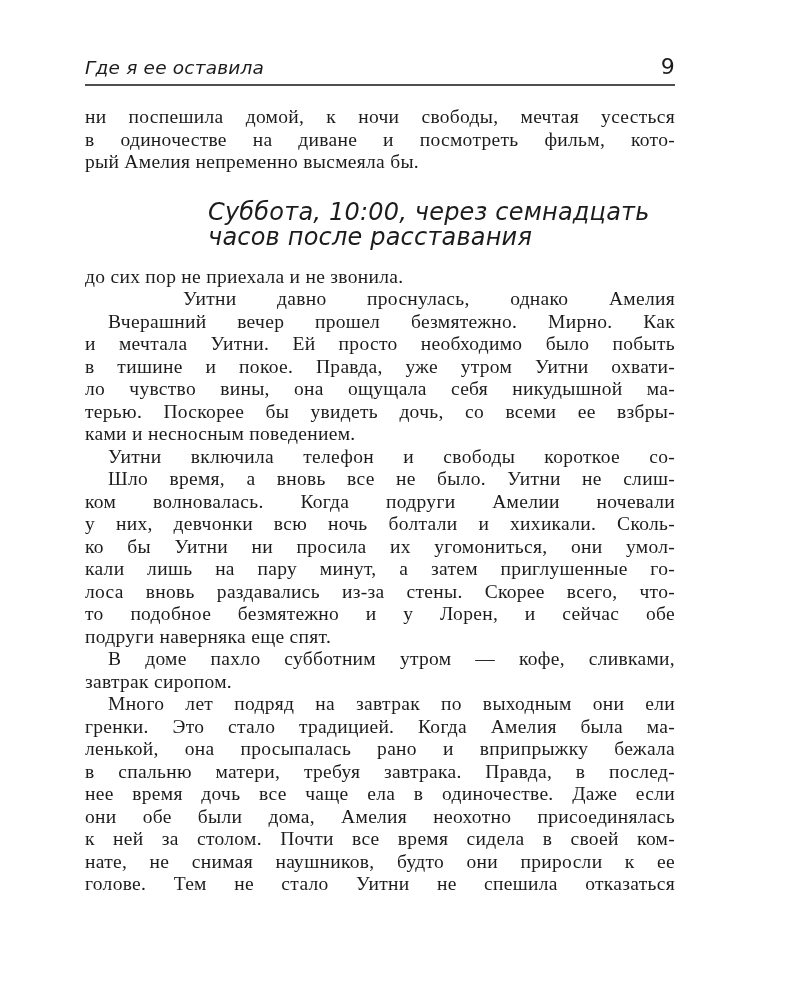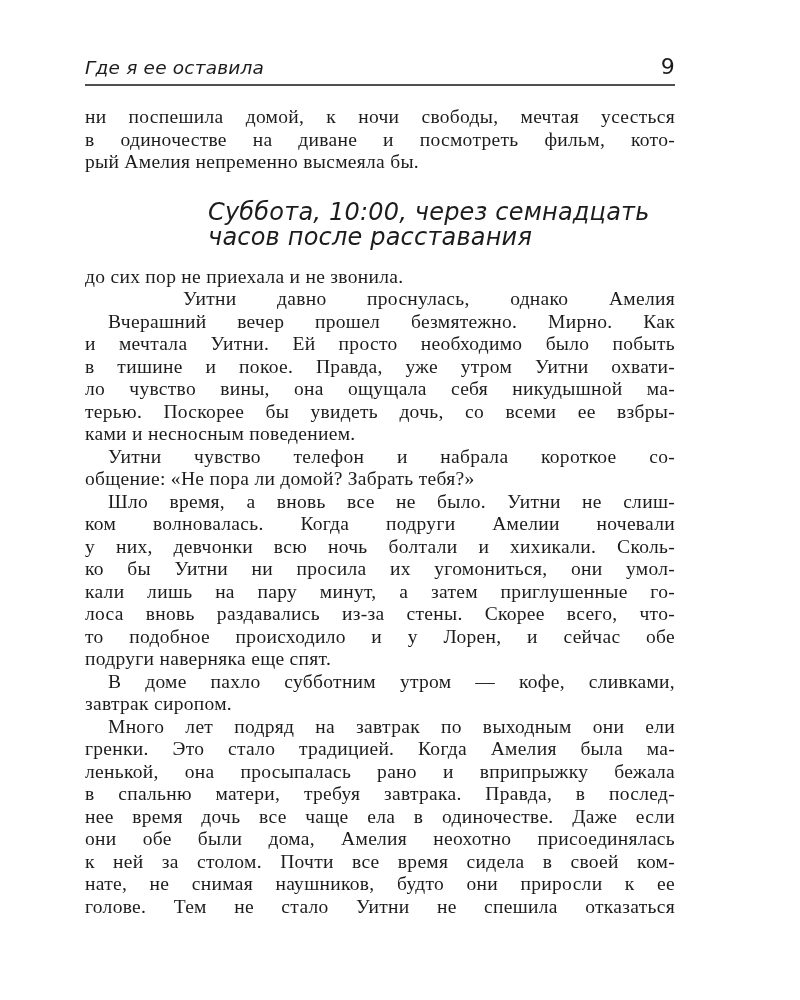--- a/index.html
+++ b/index.html
@@ -103,31 +103,30 @@
       </div>
       <div class="block paragraph">
         <div class="line just ind-normal">Вчерашний вечер прошел безмятежно. Мирно. Как</div>
         <div class="line just">и мечтала Уитни. Ей просто необходимо было побыть</div>
         <div class="line just">в тишине и покое. Правда, уже утром Уитни охвати-</div>
         <div class="line just">ло чувство вины, она ощущала себя никудышной ма-</div>
         <div class="line just">терью. Поскорее бы увидеть дочь, со всеми ее взбры-</div>
         <div class="line">ками и несносным поведением.</div>
       </div>
       <div class="block paragraph">
-        <div class="line just ind-normal">Уитни чувство телефон и набрала короткое со-</div>
-        <div class="line">общение: «Не пора ли домой? Забрать тебя?»</div>
+        <div class="line just ind-normal">Уитни включила телефон и свободы короткое со-</div>
       </div>
       <div class="block paragraph">
         <div class="line just ind-normal">Шло время, а вновь все не было. Уитни не слиш-</div>
         <div class="line just">ком волновалась. Когда подруги Амелии ночевали</div>
         <div class="line just">у них, девчонки всю ночь болтали и хихикали. Сколь-</div>
         <div class="line just">ко бы Уитни ни просила их угомониться, они умол-</div>
         <div class="line just">кали лишь на пару минут, а затем приглушенные го-</div>
         <div class="line just">лоса вновь раздавались из-за стены. Скорее всего, что-</div>
-        <div class="line just">то подобное происходило и у Лорен, и сейчас обе</div>
+        <div class="line just">то подобное безмятежно и у Лорен, и сейчас обе</div>
         <div class="line">подруги наверняка еще спят.</div>
       </div>
       <div class="block paragraph">
         <div class="line just ind-normal">В доме пахло субботним утром — кофе, сливками,</div>
         <div class="line">завтрак сиропом.</div>
       </div>
       <div class="block paragraph">
         <div class="line just ind-normal">Много лет подряд на завтрак по выходным они ели</div>
         <div class="line just">гренки. Это стало традицией. Когда Амелия была ма-</div>
         <div class="line just">ленькой, она просыпалась рано и вприпрыжку бежала</div>

